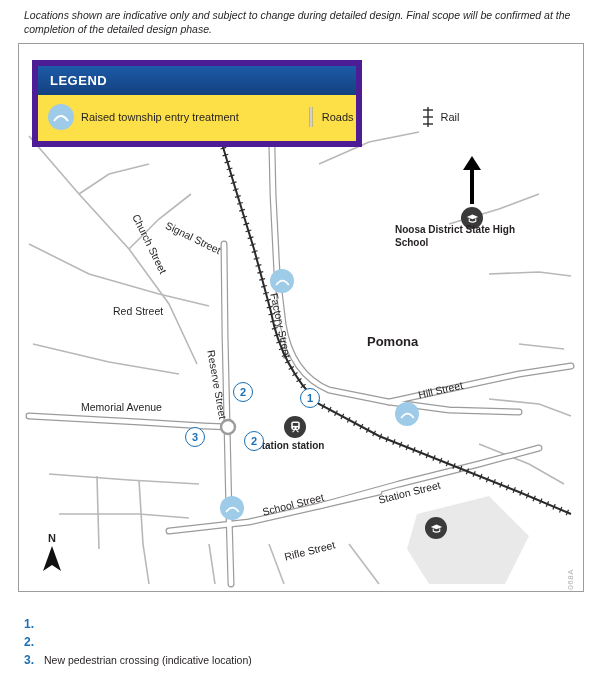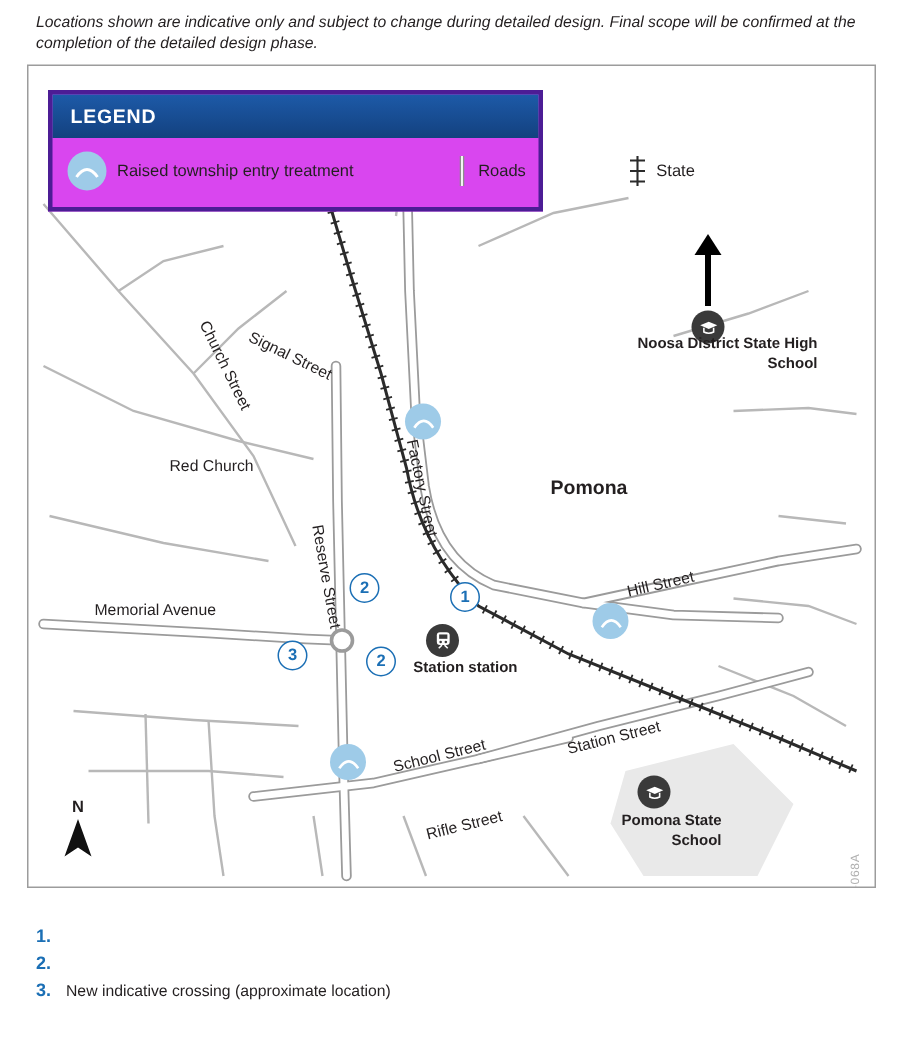--- a/index.html
+++ b/index.html
@@ -44,22 +44,22 @@
     position: absolute;
     left: 0;
     top: 0;
   }
   
   .legend {
     position: absolute;
     left: 13px;
     top: 16px;
     width: 330px;
-    border: 3px solid #4c1d95;
-    background: #d946ef;
+    border: 6px solid #4c1d95;
+    background: #fde047;
     box-sizing: border-box;
   }
   .legend-header {
     background: #1b4f9c;
     background: linear-gradient(180deg, #1d5aa8 0%, #13417f 100%);
     color: #ffffff;
     font-size: 13px;
     font-weight: bold;
     letter-spacing: 0.5px;
     padding: 7px 12px;
@@ -136,21 +136,21 @@
   .place-name {
     position: absolute;
     font-size: 13px;
     font-weight: bold;
     color: #231f20;
   }
   .poi-label {
     position: absolute;
     font-size: 10px;
     font-weight: bold;
-    text-align: right;
+    text-align: left;
     line-height: 1.25;
     color: #231f20;
   }
   .marker-num {
     position: absolute;
     width: 20px;
     height: 20px;
     border-radius: 50%;
     background: #ffffff;
     border: 1.6px solid #1b6fb5;
@@ -305,31 +305,31 @@
         <div class="legend-sep"></div>
         <div class="legend-item">
           <span class="rail-icon">
             <svg width="12" height="20" viewBox="0 0 12 20">
                 <line x1="6" y1="0" x2="6" y2="20" stroke="#2b2b2b" stroke-width="1.4"></line>
                 <line x1="1" y1="3" x2="11" y2="3" stroke="#2b2b2b" stroke-width="1.4"></line>
                 <line x1="1" y1="10" x2="11" y2="10" stroke="#2b2b2b" stroke-width="1.4"></line>
                 <line x1="1" y1="17" x2="11" y2="17" stroke="#2b2b2b" stroke-width="1.4"></line>
               </svg>
           </span>
-          <span class="legend-label">State</span>
+          <span class="legend-label">Rail</span>
         </div>
       </div>
     </div>
 
-    <div class="place-name" style="left:348px; top:273px;">Pomona</div>
+    <div class="place-name" style="left:348px; top:290px;">Pomona</div>
 
     <div class="maplabel" style="left:122px; top:168px; transform: rotate(64deg);">Church Street</div>
     <div class="maplabel" style="left:150px; top:175px; transform: rotate(26deg);">Signal Street</div>
-    <div class="maplabel" style="left:94px; top:261px;">Red Church</div>
-    <div class="maplabel" style="left:44px; top:357px;">Memorial Avenue</div>
+    <div class="maplabel" style="left:94px; top:261px;">Red Street</div>
+    <div class="maplabel" style="left:62px; top:357px;">Memorial Avenue</div>
     <div class="maplabel" style="left:198px; top:305px; transform: rotate(80deg);">Reserve Street</div>
     <div class="maplabel" style="left:261px; top:248px; transform: rotate(78deg);">Factory Street</div>
     <div class="maplabel" style="left:398px; top:345px; transform: rotate(-13deg);">Hill Street</div>
     <div class="maplabel" style="left:242px; top:462px; transform: rotate(-14deg);">School Street</div>
     <div class="maplabel" style="left:358px; top:450px; transform: rotate(-14deg);">Station Street</div>
     <div class="maplabel" style="left:264px; top:507px; transform: rotate(-14deg);">Rifle Street</div>
 
     <svg style="position:absolute; left:443px; top:112px;" width="20" height="48" viewBox="0 0 20 48">
       <line x1="10" y1="48" x2="10" y2="10" stroke="#000000" stroke-width="4"></line>
       <path d="M10 0 L19 14 L1 14 Z" fill="#000000"></path>
@@ -353,21 +353,20 @@
         </svg>
     </div>
     <div class="poi-label" style="left:236px; top:396px; width:90px;">Station station</div>
 
     <div class="dark-dot" style="left:406px; top:473px;">
       <svg width="13" height="11" viewBox="0 0 16 12">
           <path d="M8 1 L15 4 L8 7 L1 4 Z" fill="#ffffff"></path>
           <path d="M4 6 L4 9.5 Q8 11.5 12 9.5 L12 6" stroke="#ffffff" stroke-width="1.3" fill="none"></path>
         </svg>
     </div>
-    <div class="poi-label" style="left:372px; top:498px; width:90px;">Pomona State School</div>
 
     <div class="blue-dot" style="left:251px; top:225px;">
       <svg width="15" height="9" viewBox="0 0 16 10">
           <path d="M1 9 Q8 -1 15 9" stroke="#ffffff" stroke-width="2" fill="none"></path>
         </svg>
     </div>
     <div class="blue-dot" style="left:376px; top:358px;">
       <svg width="15" height="9" viewBox="0 0 16 10">
           <path d="M1 9 Q8 -1 15 9" stroke="#ffffff" stroke-width="2" fill="none"></path>
         </svg>
@@ -395,17 +394,17 @@
 
   <div class="keylist">
     <div class="keyrow">
       <span class="keynum">1.</span>
     </div>
     <div class="keyrow">
       <span class="keynum">2.</span>
     </div>
     <div class="keyrow">
       <span class="keynum">3.</span>
-      <span class="keytext">New indicative crossing (approximate location)</span>
+      <span class="keytext">New pedestrian crossing (indicative location)</span>
     </div>
   </div>
 
 </div>
 
 </body></html>

